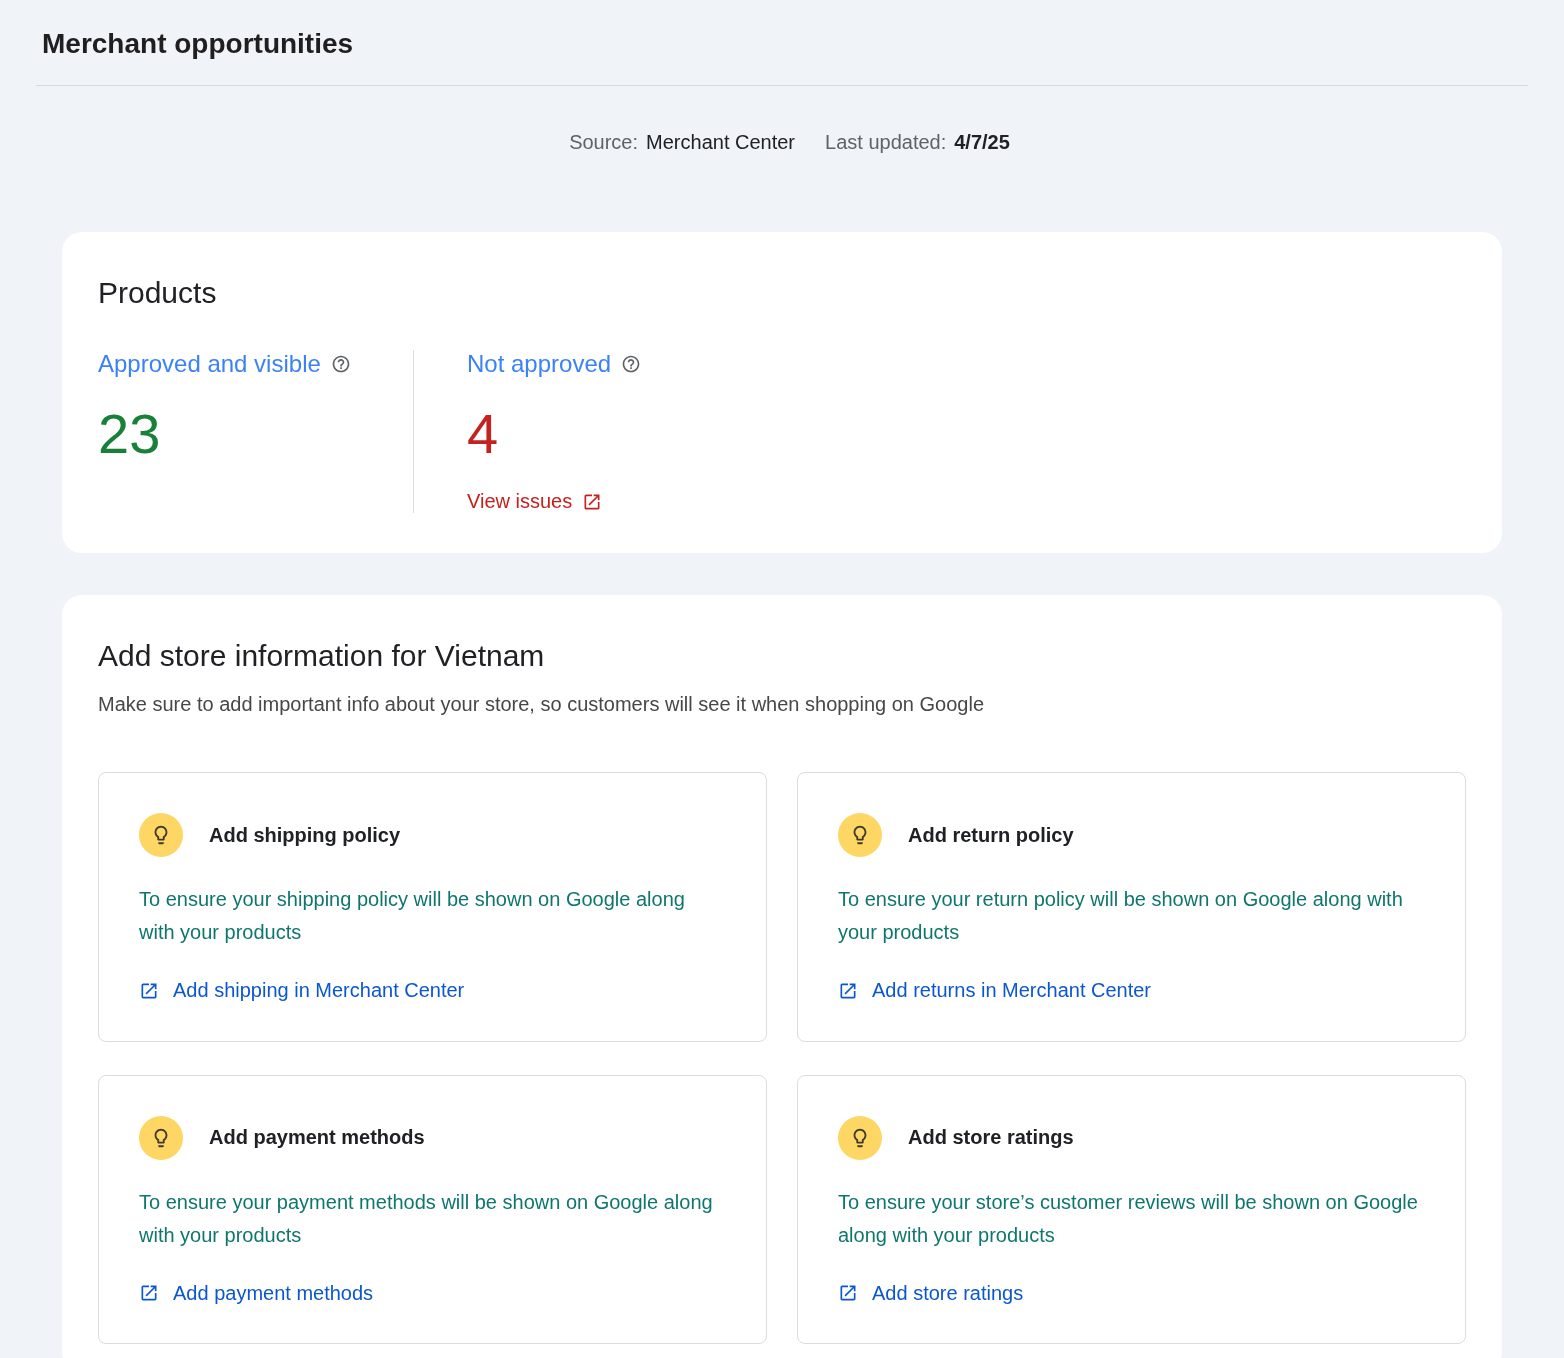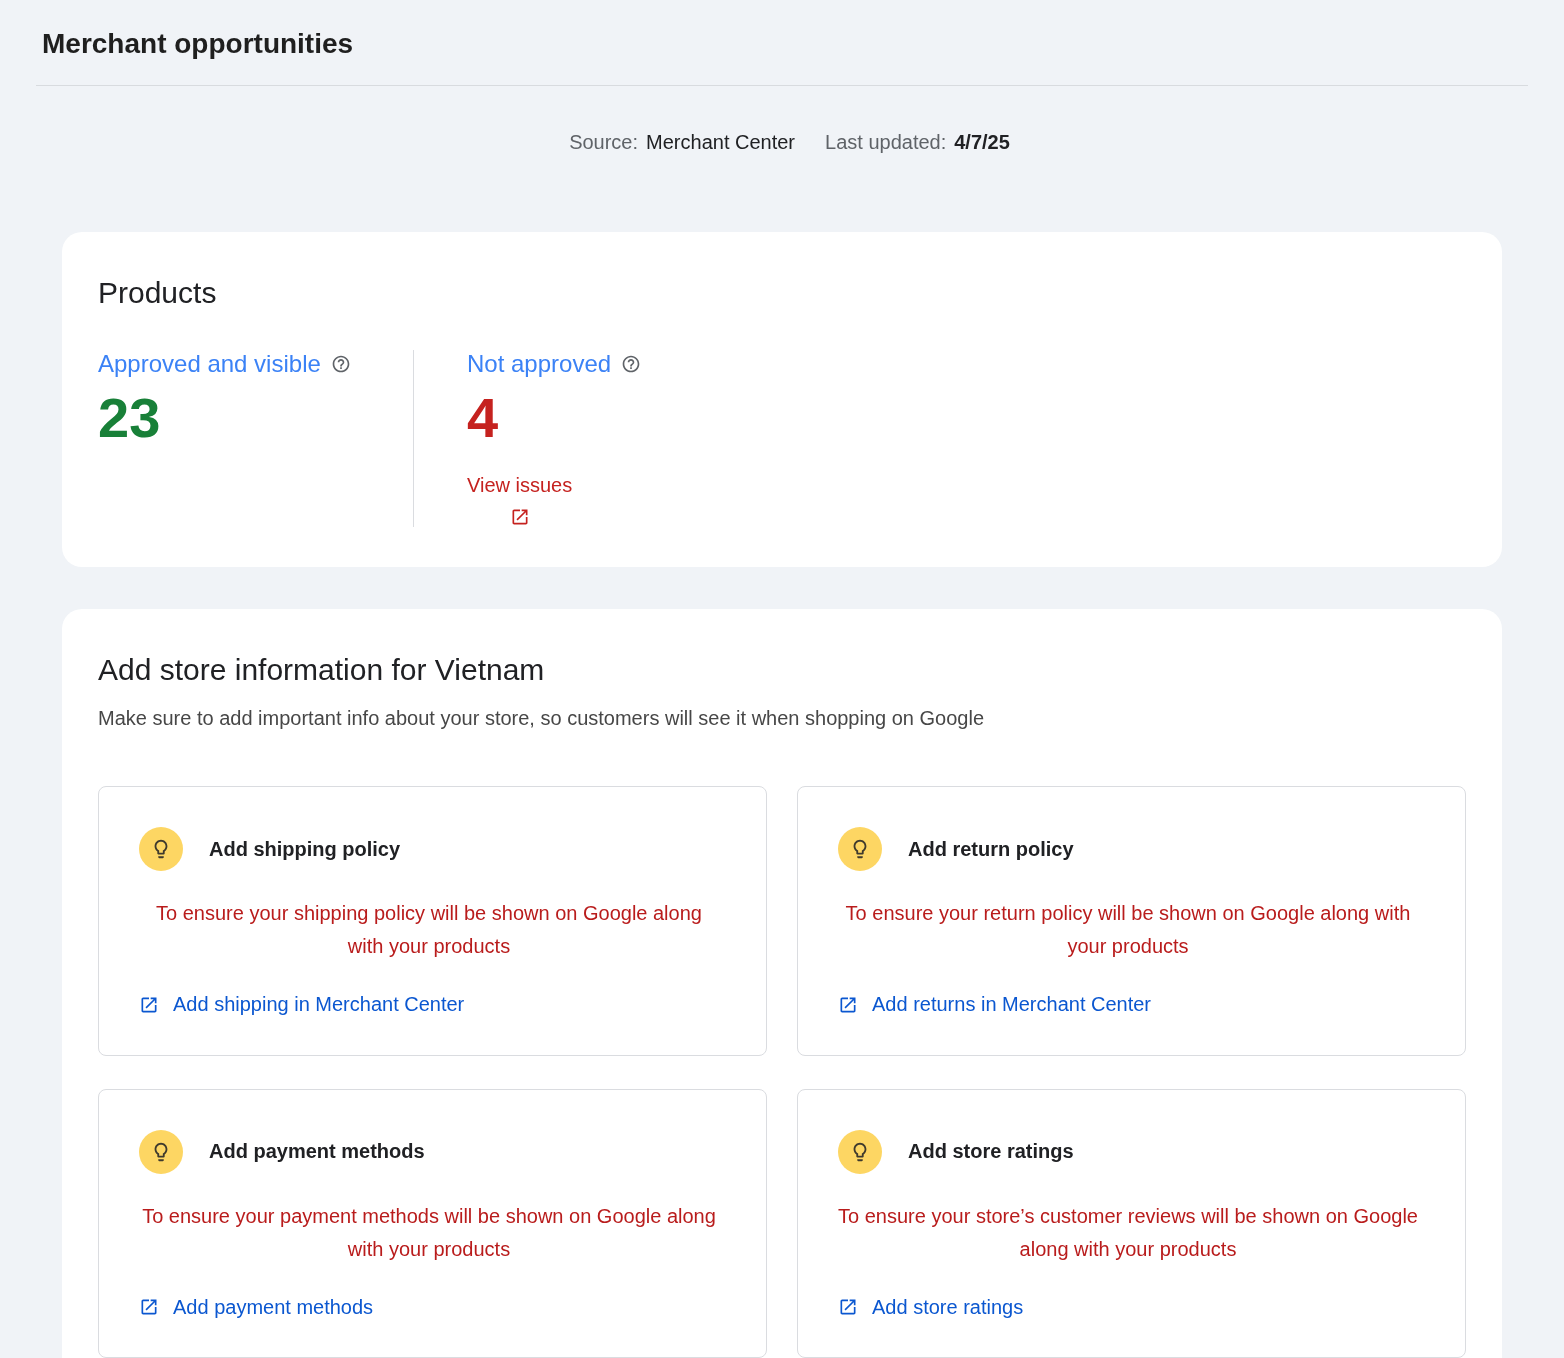--- a/index.html
+++ b/index.html
@@ -72,38 +72,37 @@
     align-items:center;
     gap:10px;
     font-size:24px;
     color:#3b82f6;
   }
   .help-icon { display:inline-flex; width:20px; height:20px; cursor:pointer; }
   .help-icon svg { width:20px; height:20px; fill:#5f6368; }
 
   .stat-value {
     font-size:56px;
-    font-weight:700;
-    margin-top:12px;
+    font-weight:400;
+    margin-top:28px;
     line-height:1;
   }
   .stat-green { color:#188038; }
   .stat-red   { color:#c5221f; }
 
   .view-issues {
     margin-top:28px;
     display:inline-flex;
     align-items:center;
     gap:10px;
     font-size:20px;
     font-weight:500;
     color:#c5221f;
     text-decoration:none;
     cursor:pointer;
-    flex-direction:column;
   }
   .view-issues svg { width:20px; height:20px; fill:#c5221f; }
 
   
   .tips-grid {
     margin-top:56px;
     display:grid;
     grid-template-columns:1fr 1fr;
     gap:33px 30px;
   }
@@ -120,23 +119,22 @@
     background:#fdd663;
     display:flex; align-items:center; justify-content:center;
     flex:none;
   }
   .bulb-badge svg { width:22px; height:22px; fill:#3f3a2d; }
   .tip-title { font-size:20px; font-weight:700; color:#202124; }
   .tip-body {
     margin-top:26px;
     font-size:20px;
     line-height:33px;
-    color:#b91c1c;
+    color:#0f766e;
     max-width:580px;
-    text-align:center;
   }
   .tip-link {
     margin-top:30px;
     display:inline-flex;
     align-items:center;
     gap:14px;
     font-size:20px;
     font-weight:500;
     color:#0b57d0;
     text-decoration:none;

